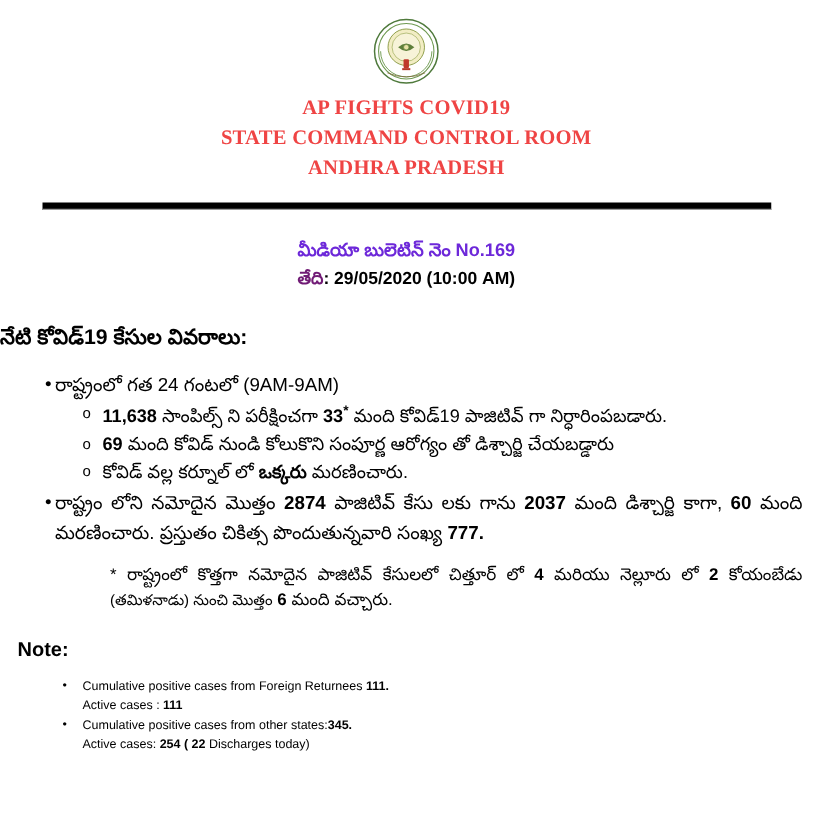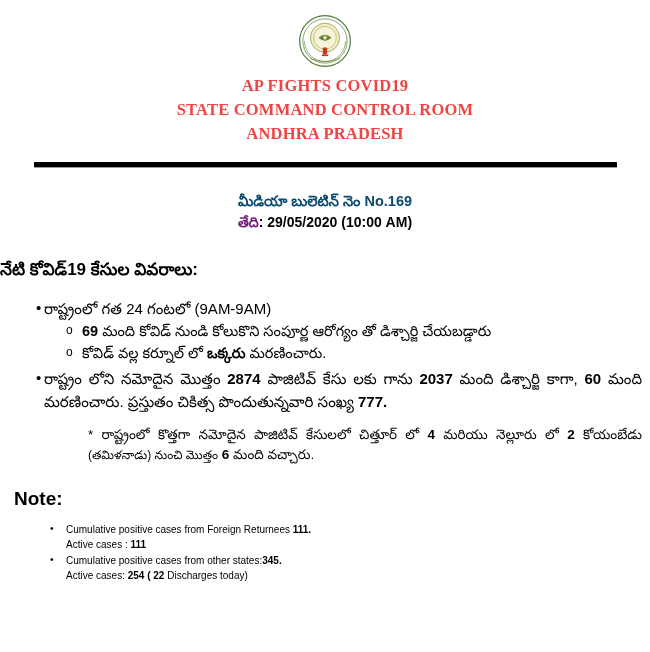--- a/index.html
+++ b/index.html
@@ -43,21 +43,21 @@
     border-bottom: 1px solid #9a9a9a;
   }
 
   
   .bulletin {
     text-align: center;
     margin-top: 22px;
     line-height: 1.55;
   }
   .bulletin-no {
-    color: #0c4a6e;
+    color: #6d28d9;
     font-weight: bold;
     font-size: 14.5px;
   }
   .bulletin-date {
     font-size: 14px;
     font-weight: bold;
   }
   .bulletin-date .lbl {
     color: #701a75;
     font-weight: bold;
@@ -128,21 +128,21 @@
   }
   b, .b { font-weight: bold; }
   sup.star {
     font-size: 11px;
     font-weight: bold;
     vertical-align: super;
   }
 
   
   .note-label {
-    font-size: 19px;
+    font-size: 16px;
     font-weight: bold;
     margin: 22px 17px 0 14px;
   }
   ul.notes {
     list-style: none;
     margin: 12px 0 0 0;
     padding: 0;
   }
   ul.notes > li {
     position: relative;
@@ -195,20 +195,26 @@
 
 <div class="section-heading">నేటి కోవిడ్19 కేసుల వివరాలు:</div>
 
 <ul class="lvl1">
 
   <li>
     <span>రాష్ట్రంలో గత 24 గంటలో (9AM-9AM)</span>
 
     <ul class="lvl2">
 
+      <li class="justify">
+        <b>11,638</b>
+        <span>సాంపిల్స్ ని పరీక్షించగా</span>
+        <b>33</b><sup class="star">*</sup>
+        <span>మంది కోవిడ్19 పాజిటివ్ గా నిర్ధారింపబడారు.</span>
+      </li>
 
       <li>
         <b>69</b>
         <span>మంది కోవిడ్ నుండి కోలుకొని సంపూర్ణ ఆరోగ్యం తో డిశ్చార్జి చేయబడ్డారు</span>
       </li>
 
       <li>
         <span>కోవిడ్ వల్ల కర్నూల్ లో</span>
         <b>ఒక్కరు</b>
         <span>మరణించారు.</span>

